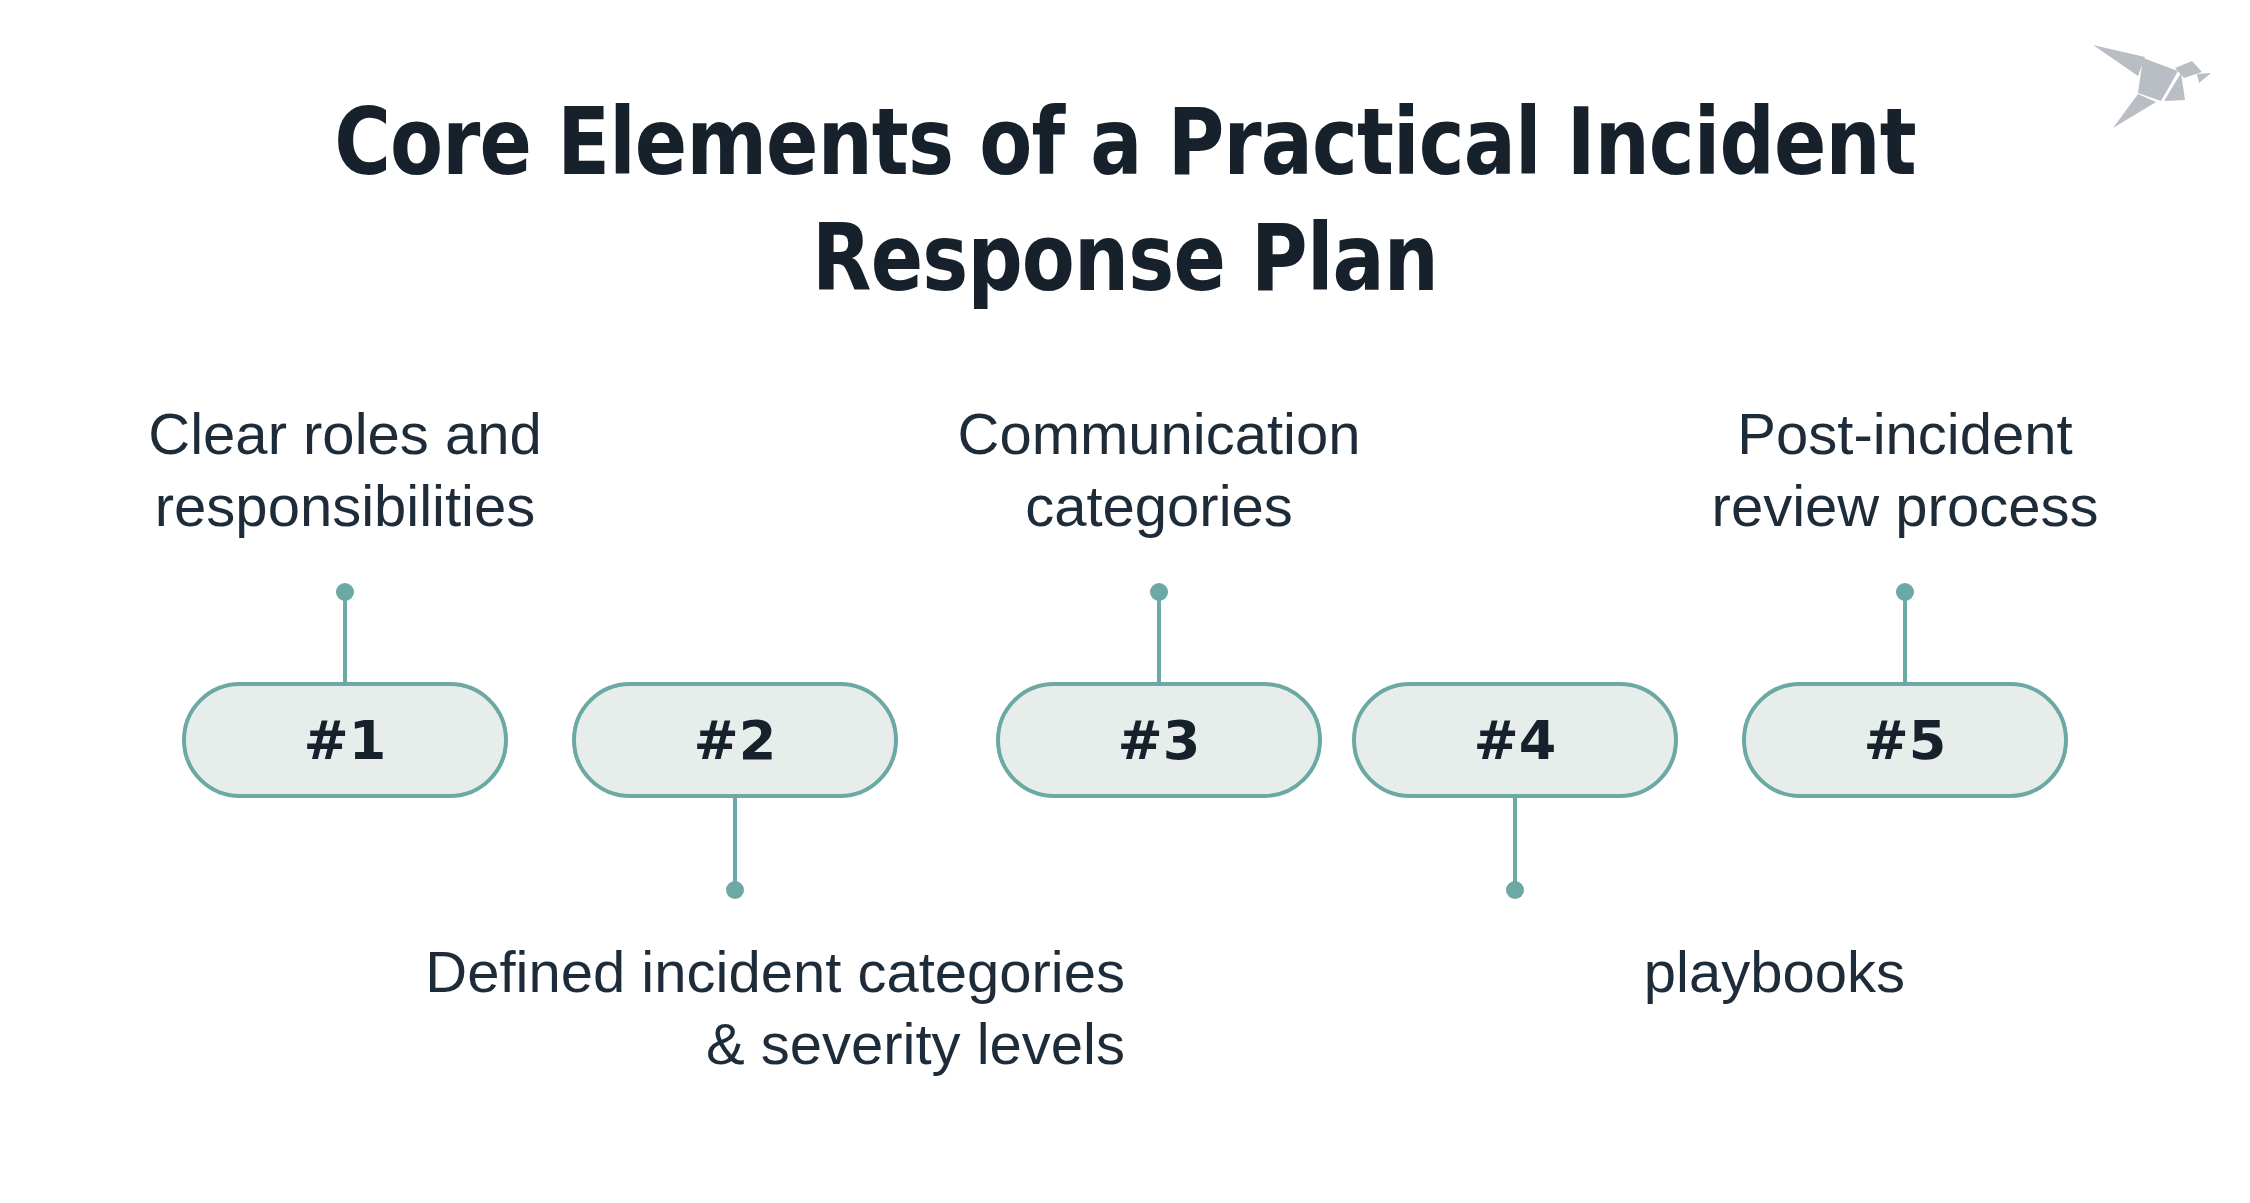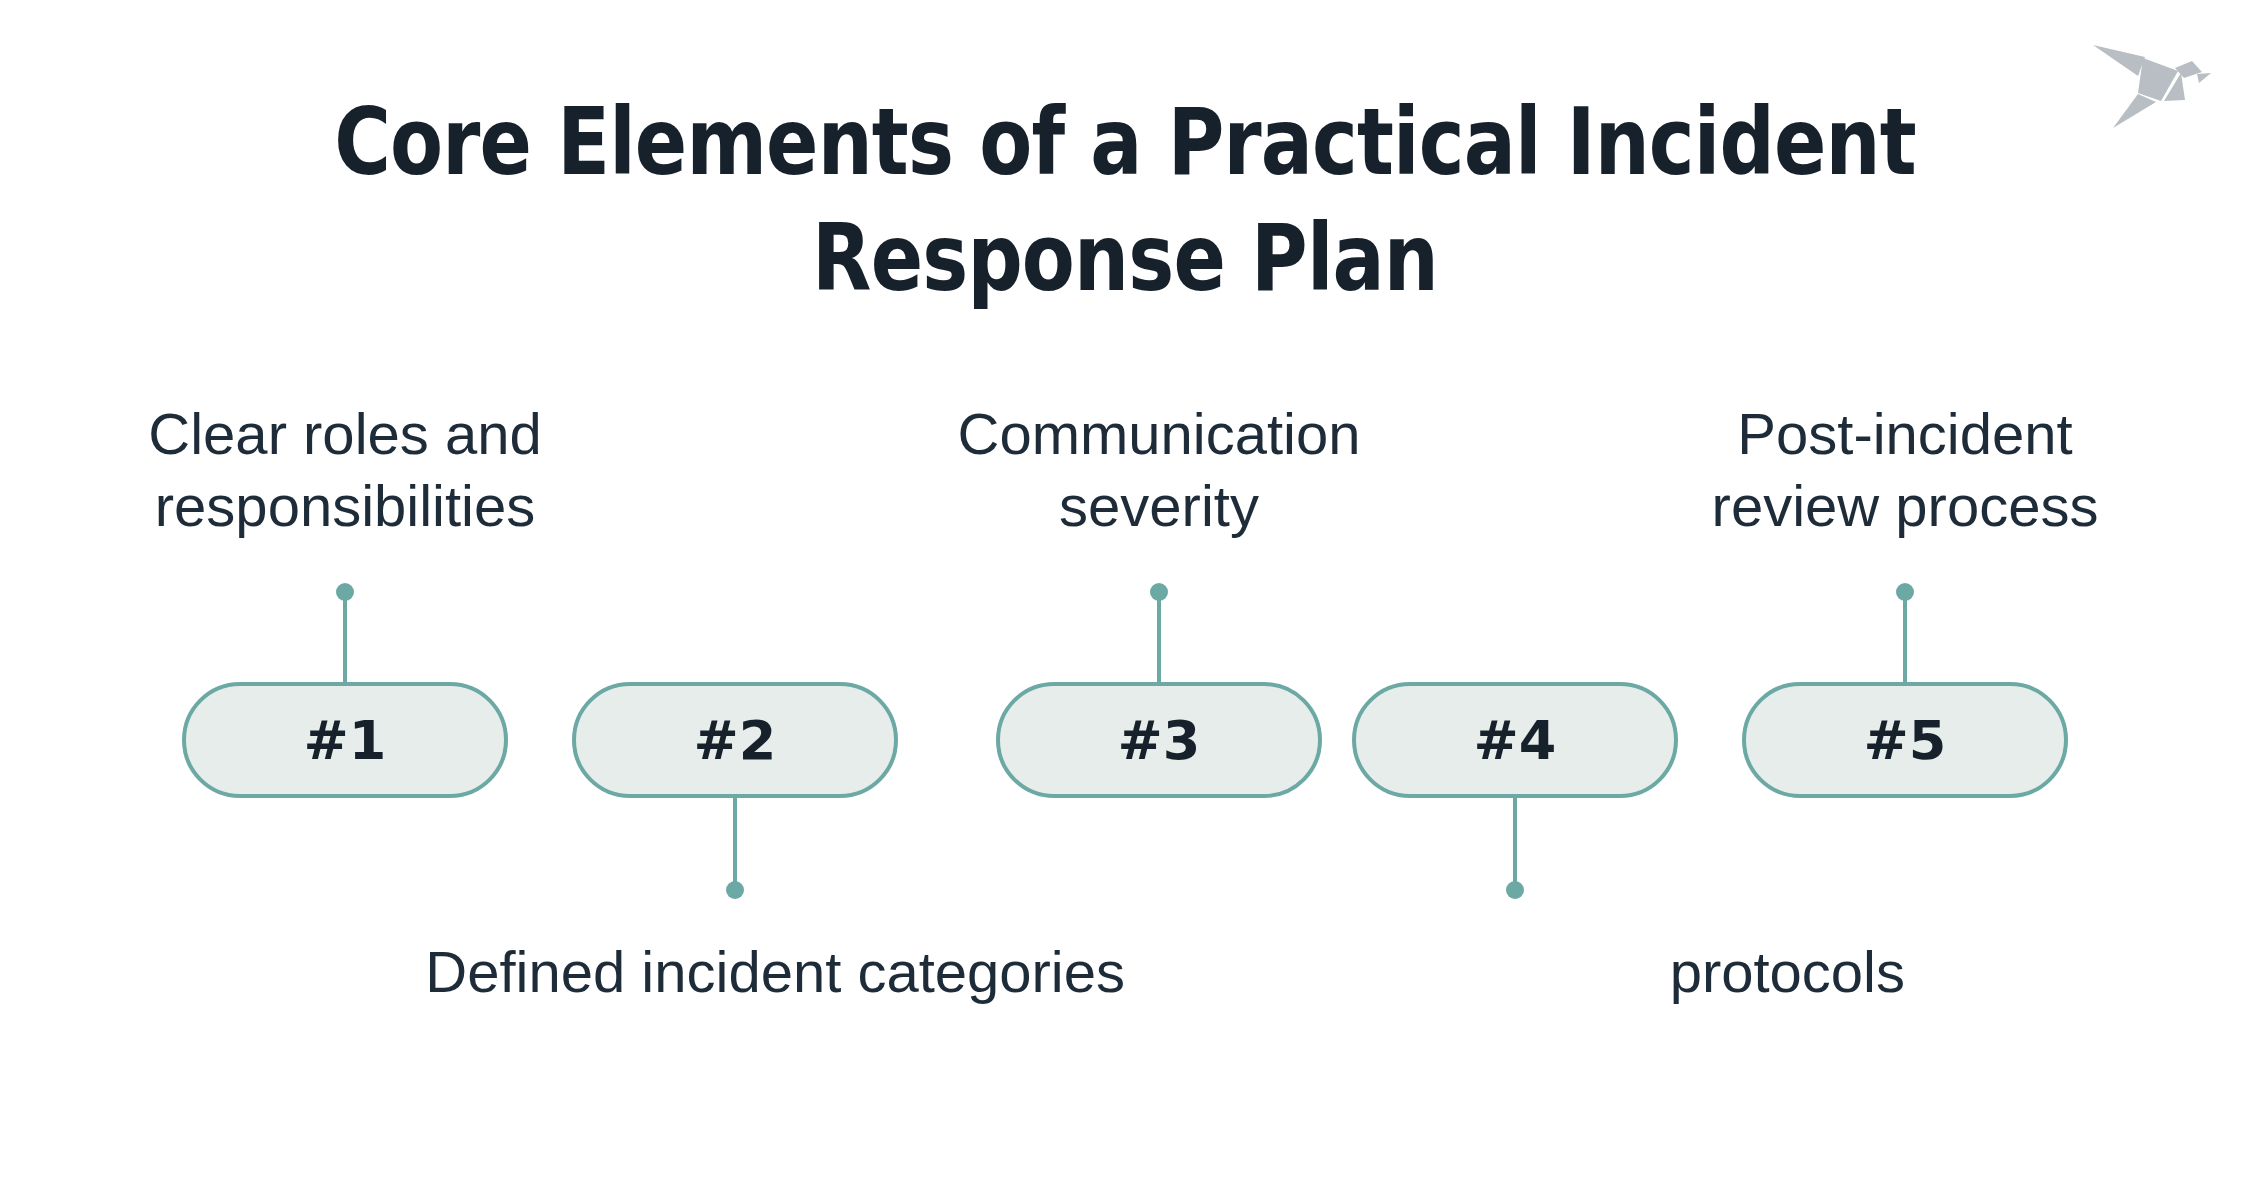--- a/index.html
+++ b/index.html
@@ -137,43 +137,44 @@
   </div>
 
   <div class="item below" style="left:345px;">
     <div class="pill">
       <span class="pill-number">#2</span>
     </div>
     <div class="connector-line"></div>
     <div class="connector-dot"></div>
     <div class="item-label">
       <span>Defined incident categories</span>
+      <span>&amp; severity levels</span>
     </div>
   </div>
 
   <div class="item above" style="left:769px;">
     <div class="item-label">
       <span>Communication</span>
-      <span>severity</span>
+      <span>categories</span>
     </div>
     <div class="connector-dot"></div>
     <div class="connector-line"></div>
     <div class="pill">
       <span class="pill-number">#3</span>
     </div>
   </div>
 
   <div class="item below" style="left:1125px;">
     <div class="pill">
       <span class="pill-number">#4</span>
     </div>
     <div class="connector-line"></div>
     <div class="connector-dot"></div>
     <div class="item-label">
-      <span>protocols</span>
+      <span>playbooks</span>
     </div>
   </div>
 
   <div class="item above" style="left:1515px;">
     <div class="item-label">
       <span>Post-incident</span>
       <span>review process</span>
     </div>
     <div class="connector-dot"></div>
     <div class="connector-line"></div>

